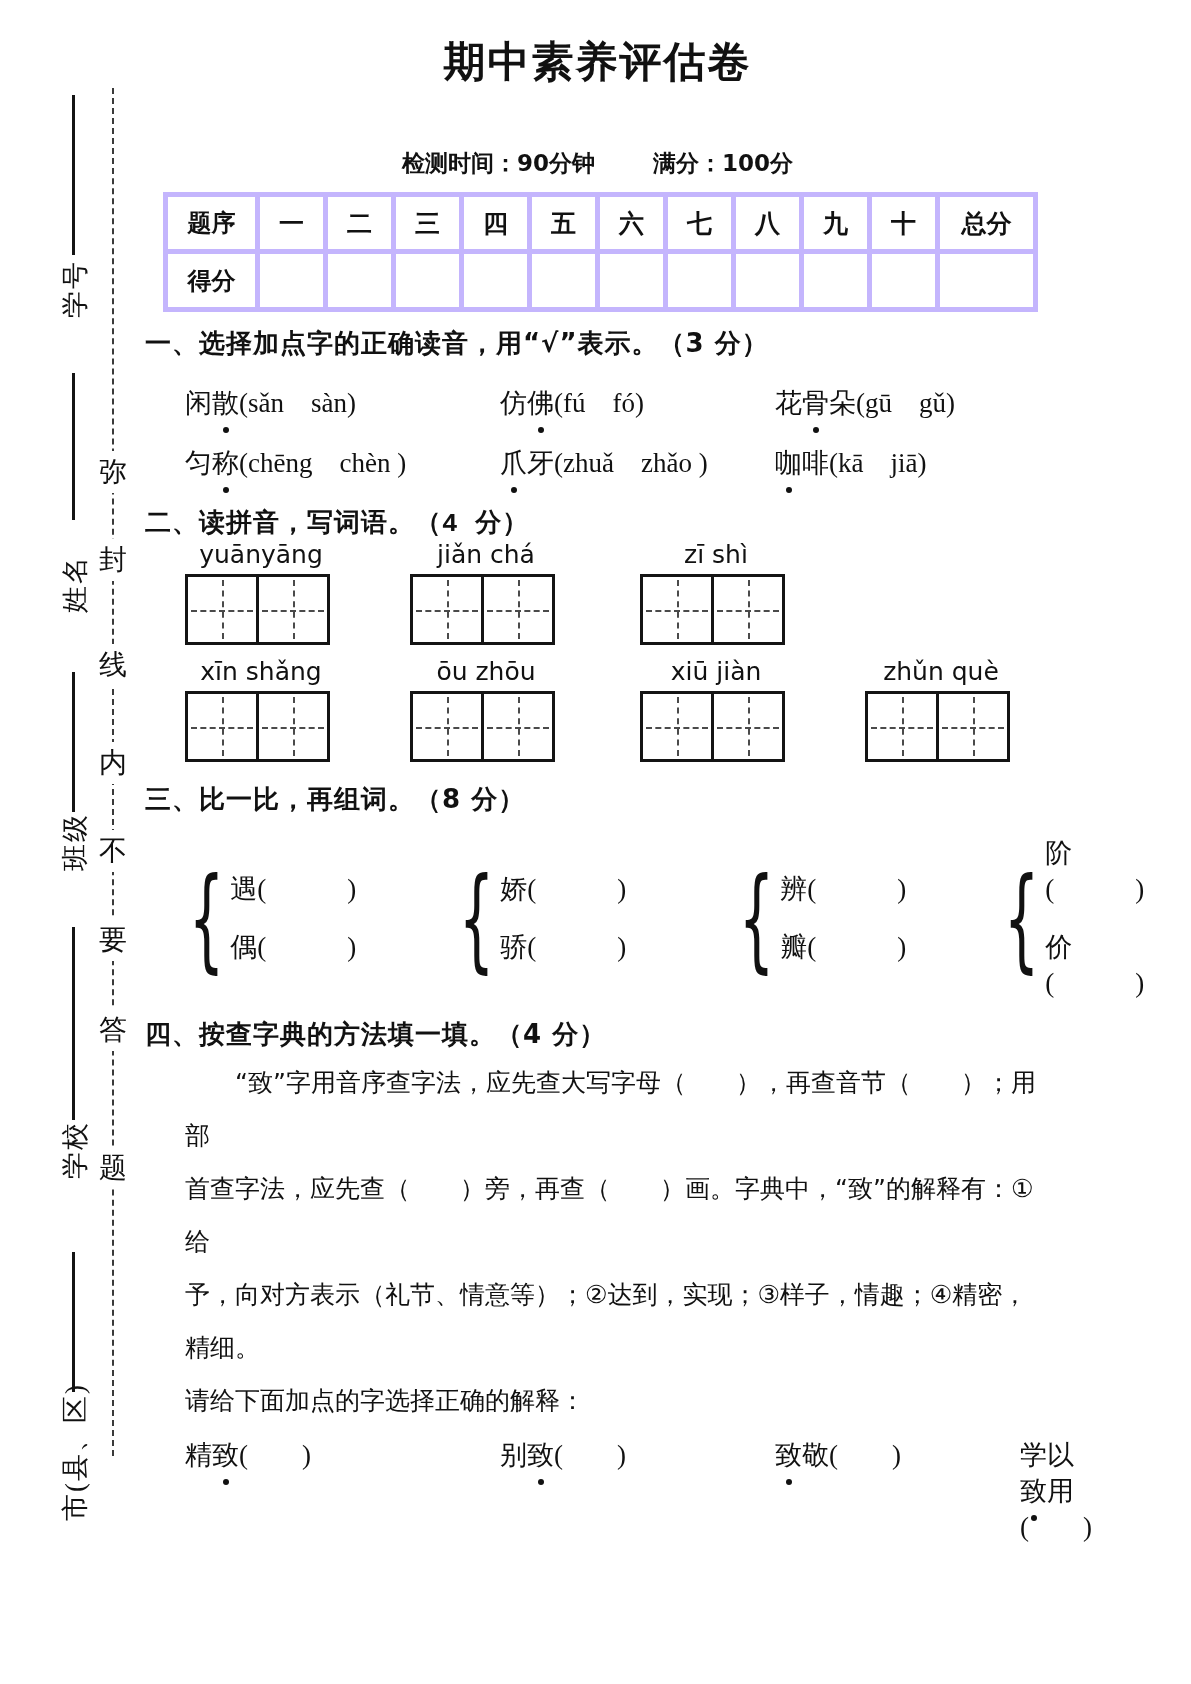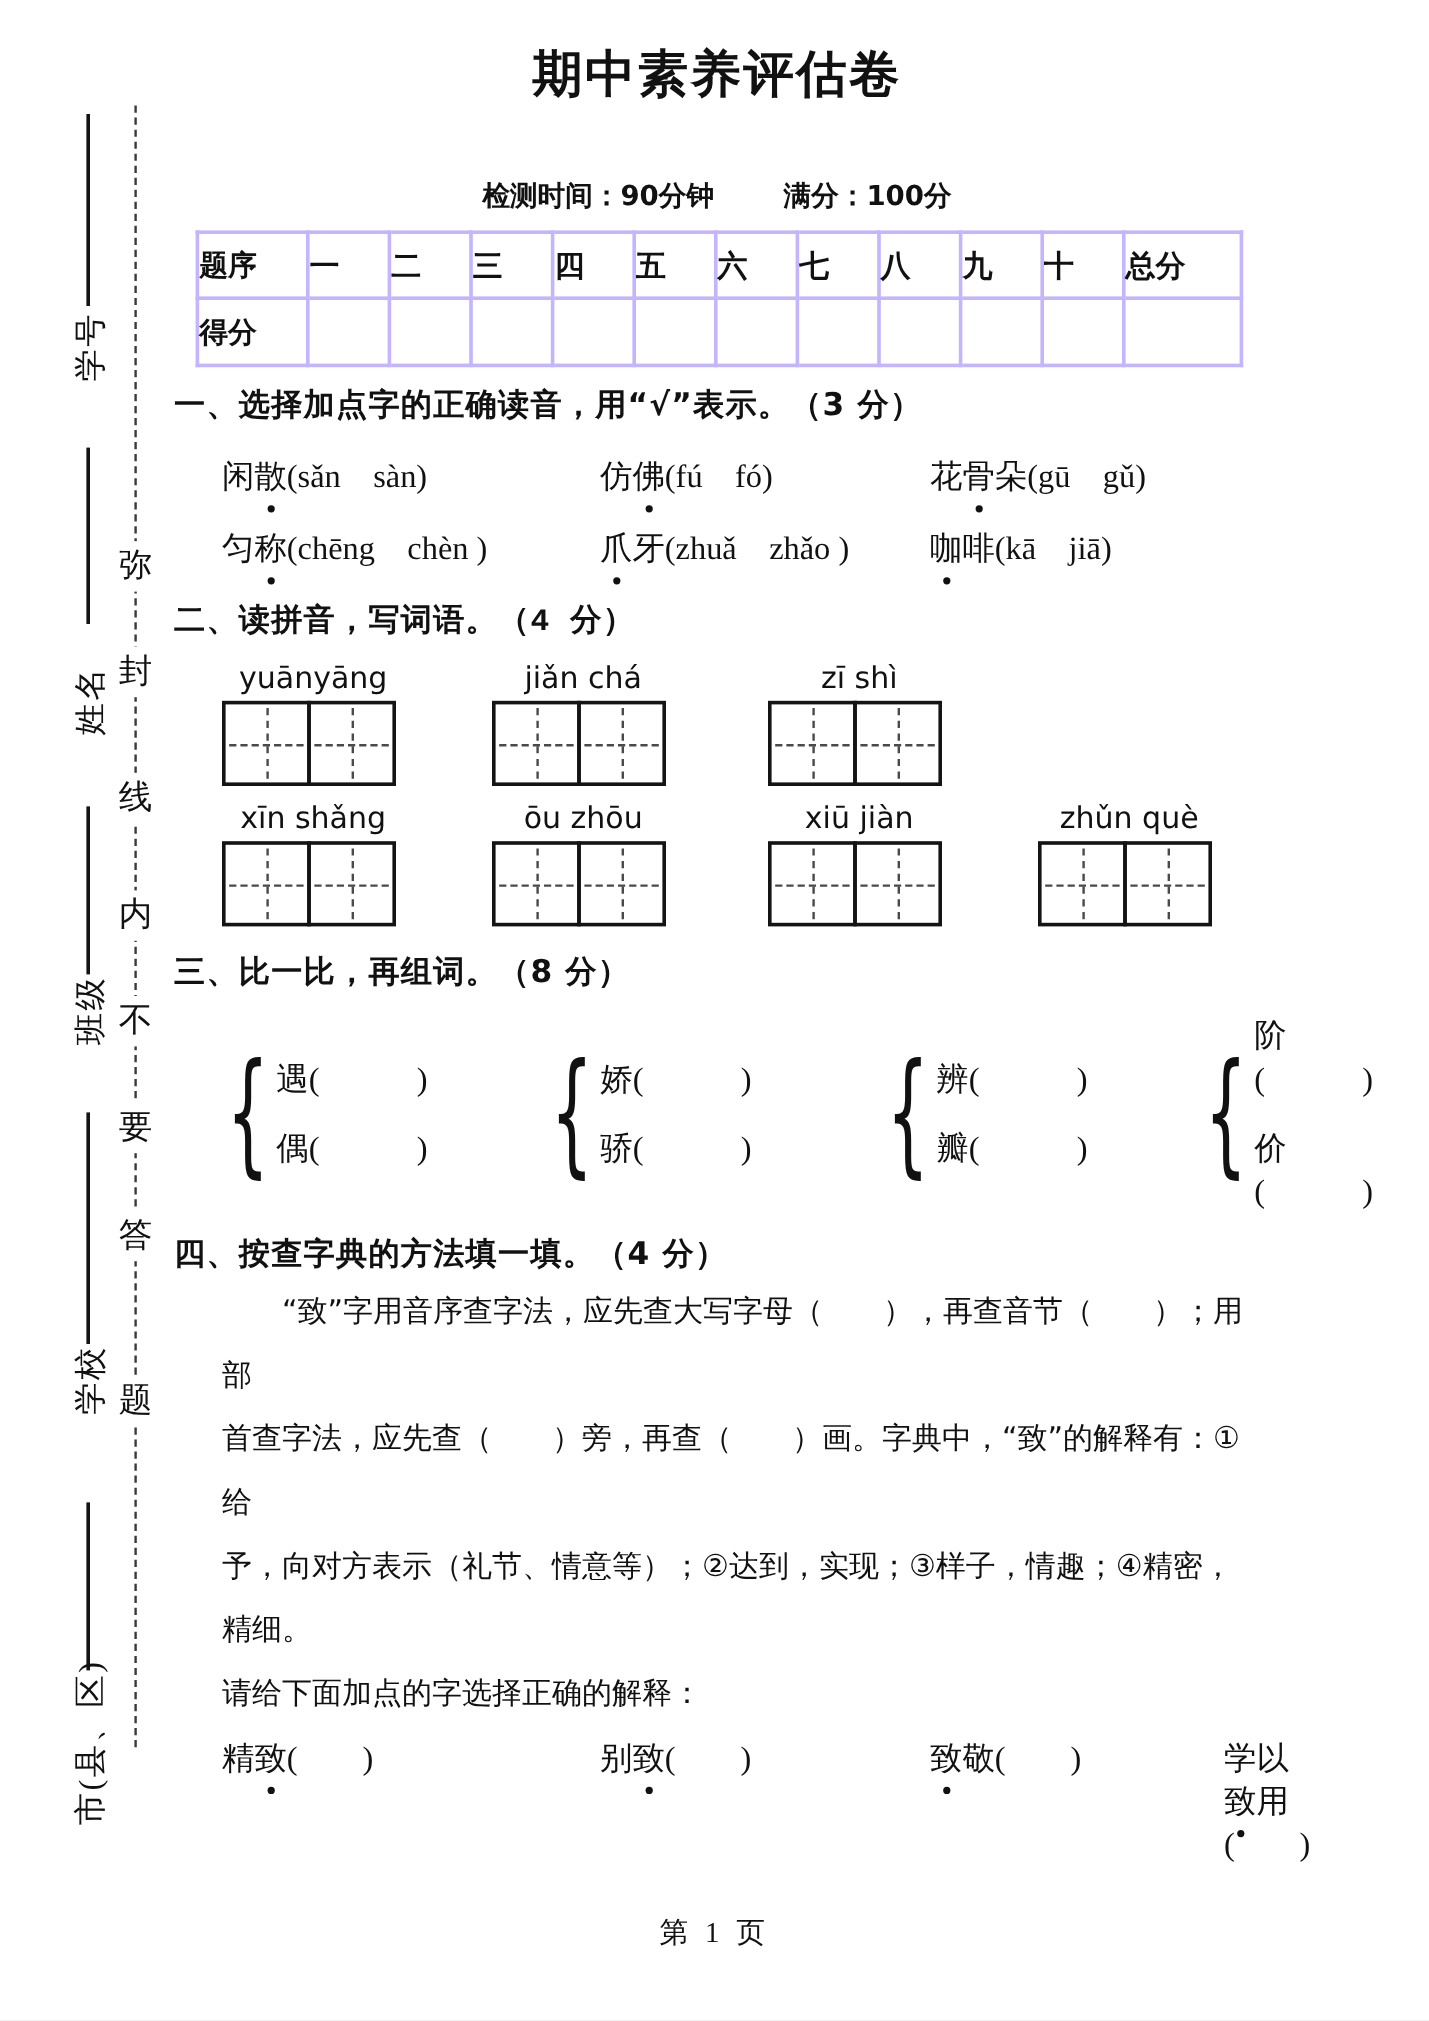--- a/index.html
+++ b/index.html
@@ -17,42 +17,42 @@
   
   .content{position:absolute;left:145px;top:0;width:905px;}
   .title{margin:86px 0 0 0;text-align:center;font-family:"DejaVu Sans","Liberation Sans",sans-serif;
         font-weight:bold;font-size:41px;letter-spacing:1px;}
   .subtitle{margin-top:34px;text-align:center;font-family:"DejaVu Sans","Liberation Sans",sans-serif;
         font-weight:bold;font-size:42px;letter-spacing:2px;}
   .info-row{margin-top:58px;display:flex;justify-content:center;gap:58px;
         font-family:"DejaVu Sans","Liberation Sans",sans-serif;font-weight:bold;font-size:23px;}
 
   table.score{margin:13px 0 0 18px;border-collapse:collapse;table-layout:fixed;width:870px;}
-  table.score td{border:3px solid #c4b5fd;text-align:left;vertical-align:middle;
+  table.score td{border:5px solid #c4b5fd;text-align:center;vertical-align:middle;
         font-family:"DejaVu Sans","Liberation Sans",sans-serif;font-weight:bold;font-size:25px;padding:0;}
   table.score tr:nth-child(1) td{height:52px;}
   table.score tr:nth-child(2) td{height:53px;}
   table.score td.lbl{font-size:24px;}
 
   .q-heading{font-family:"DejaVu Sans","Liberation Sans",sans-serif;font-weight:bold;font-size:26px;
         letter-spacing:1px;}
 
   
   .du{position:relative;display:inline-block;}
   .du::after{content:"";position:absolute;left:50%;bottom:-12px;transform:translateX(-50%);
         width:6px;height:6px;border-radius:50%;background:#111;}
 
   
   .q1-row{display:grid;grid-template-columns:315px 275px auto;padding-left:40px;font-size:27px;}
   .q1-row.first{margin-top:24px;}
   .q1-row.second{margin-top:24px;}
 
   
   .grid-row{display:grid;grid-template-columns:225px 230px 225px auto;padding-left:40px;}
-  .grid-row.first{margin-top:16px;}
+  .grid-row.first{}
   .grid-row.second{margin-top:12px;}
   .tian-group{width:152px;}
   .pinyin{text-align:center;font-family:"DejaVu Sans","Liberation Sans",sans-serif;font-size:25px;
         margin-bottom:5px;white-space:nowrap;}
   .tian-box{display:flex;}
   .tian-cell{width:74px;height:71px;border:3px solid #141414;position:relative;box-sizing:border-box;}
   .tian-cell + .tian-cell{margin-left:-3px;}
   .tian-cell::before{content:"";position:absolute;left:50%;top:3px;bottom:3px;border-left:2px dashed #4a4a4a;}
   .tian-cell::after{content:"";position:absolute;top:50%;left:3px;right:3px;border-top:2px dashed #4a4a4a;}
 
@@ -263,14 +263,13 @@
     </div>
     <div class="q4-options">
       <span><span>精</span><span class="du">致</span><span>(　　)</span></span>
       <span><span>别</span><span class="du">致</span><span>(　　)</span></span>
       <span><span></span><span class="du">致</span><span>敬(　　)</span></span>
       <span><span>学以</span><span class="du">致</span><span>用(　　)</span></span>
     </div>
 
   </div>
 
-  <div class="footer">第 1 页</div>
 </div>
 
 </body></html>

